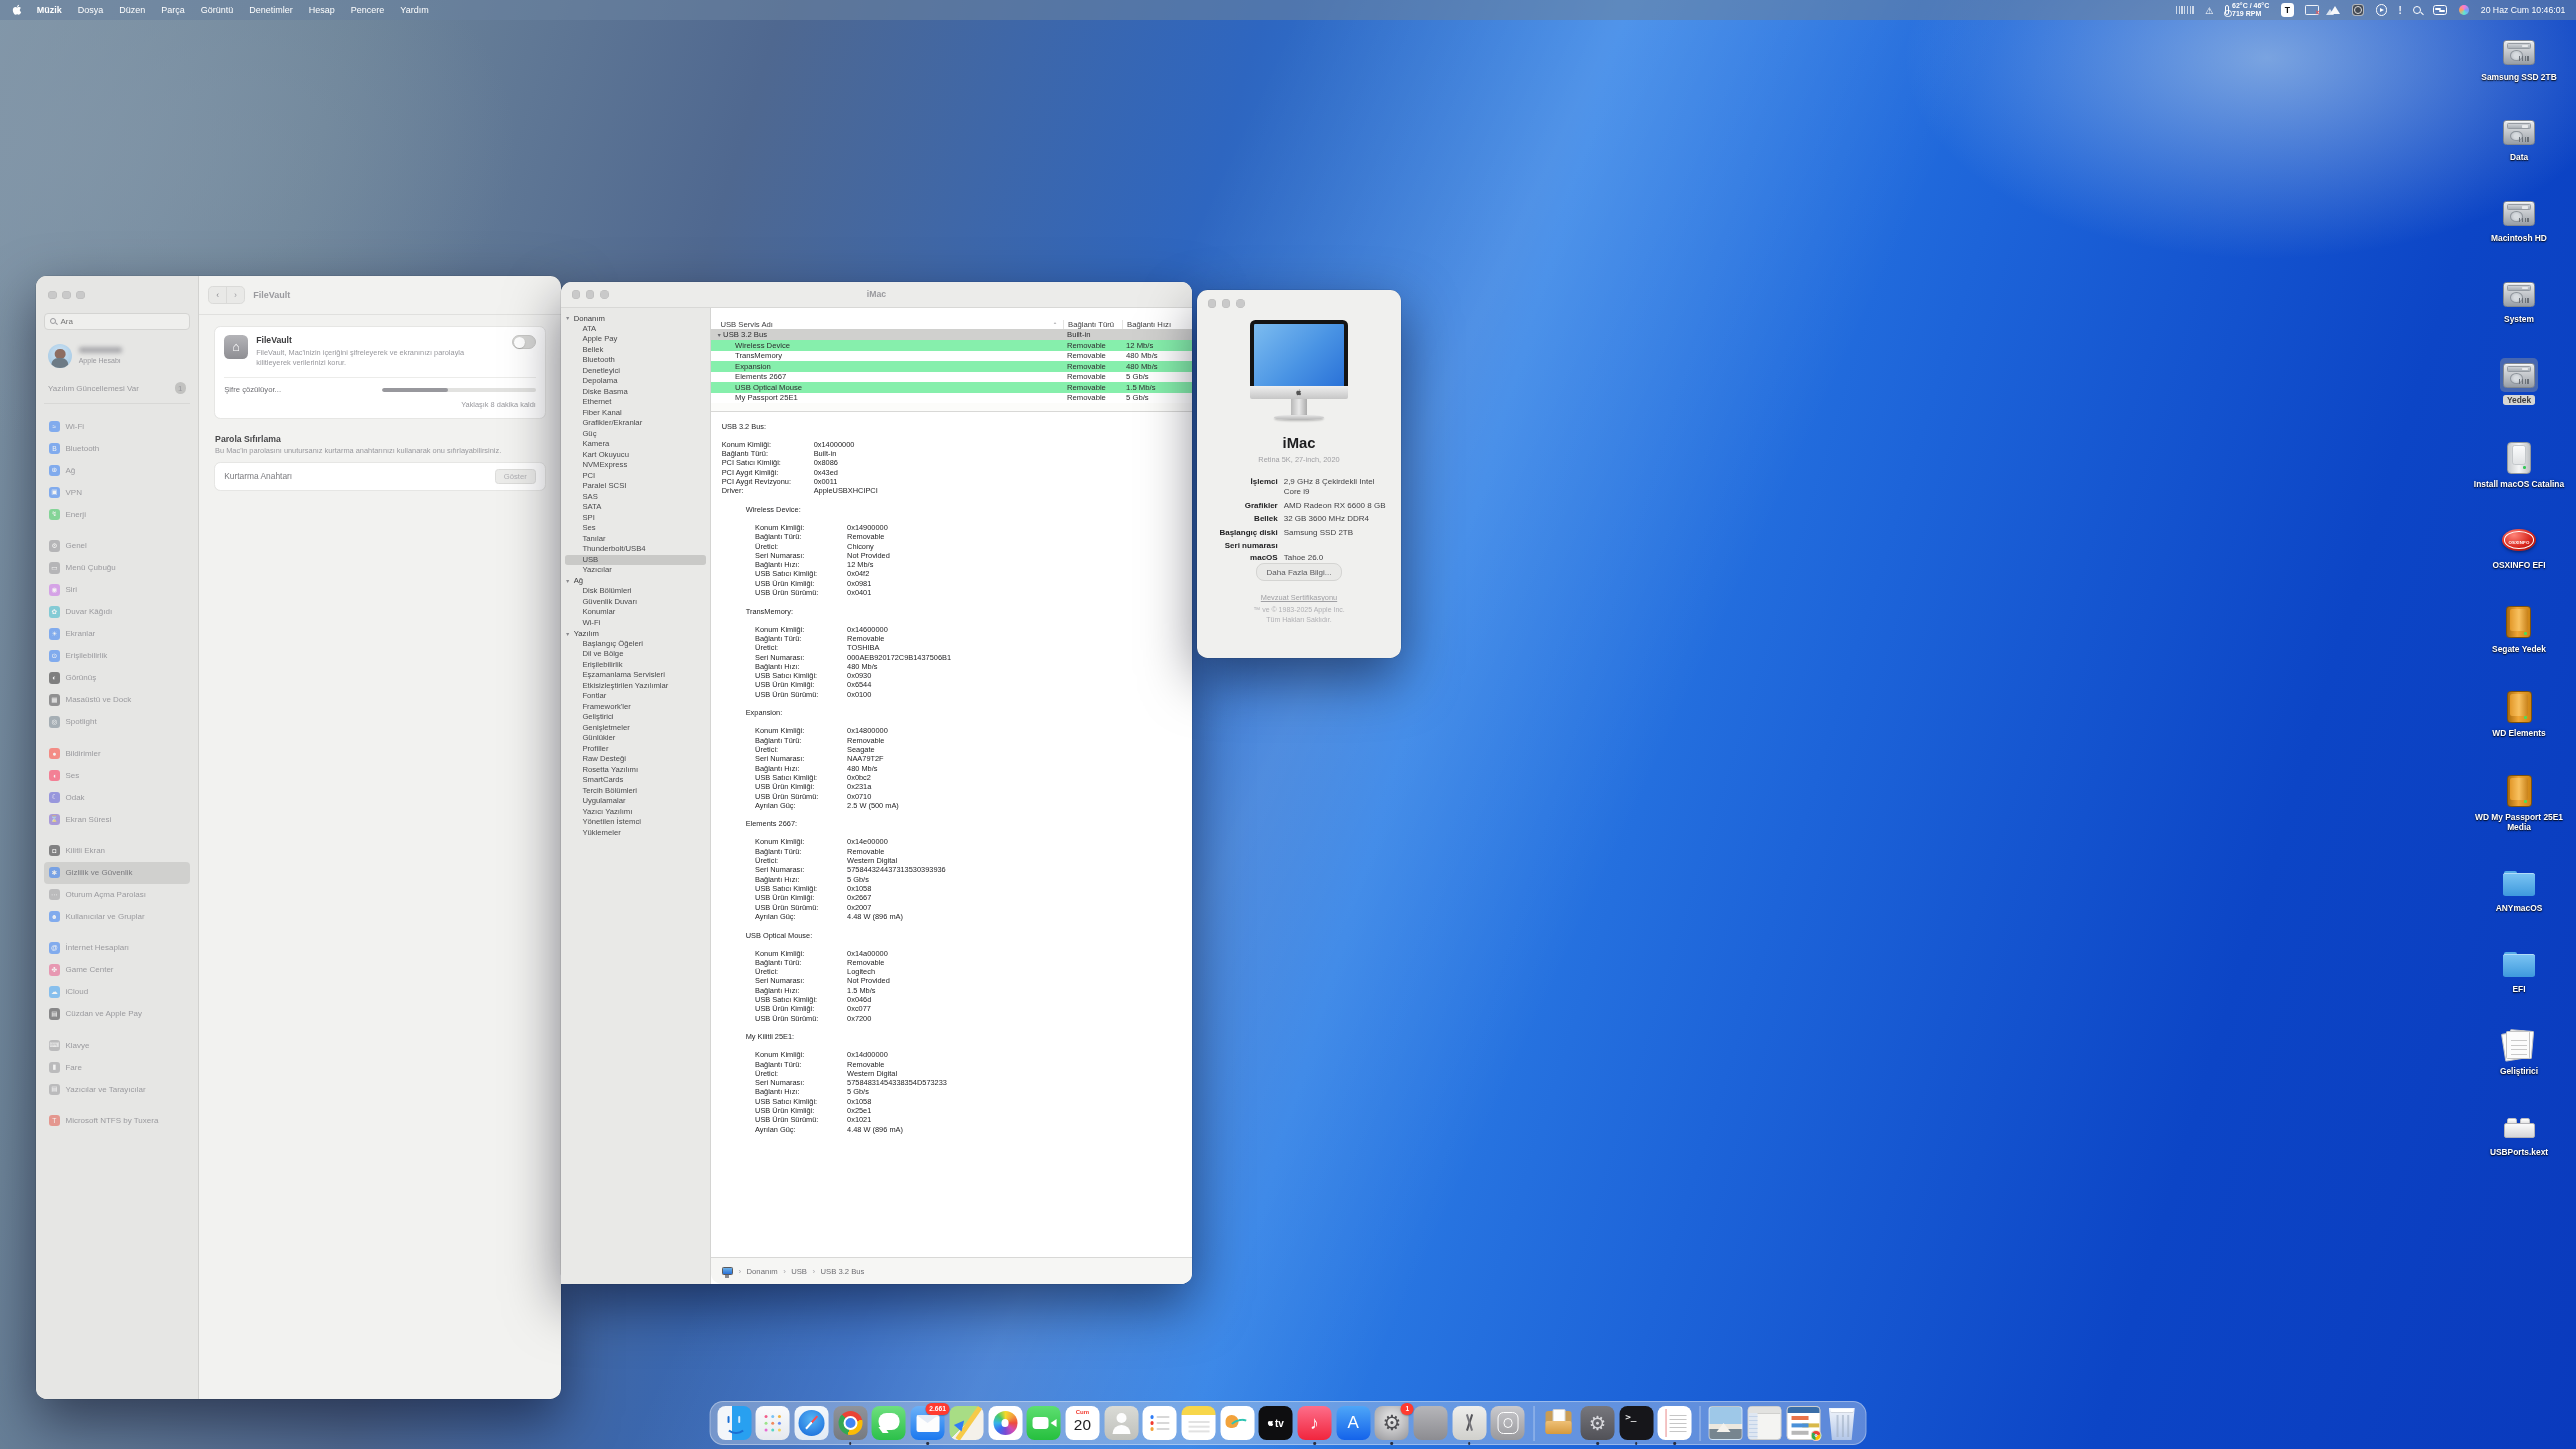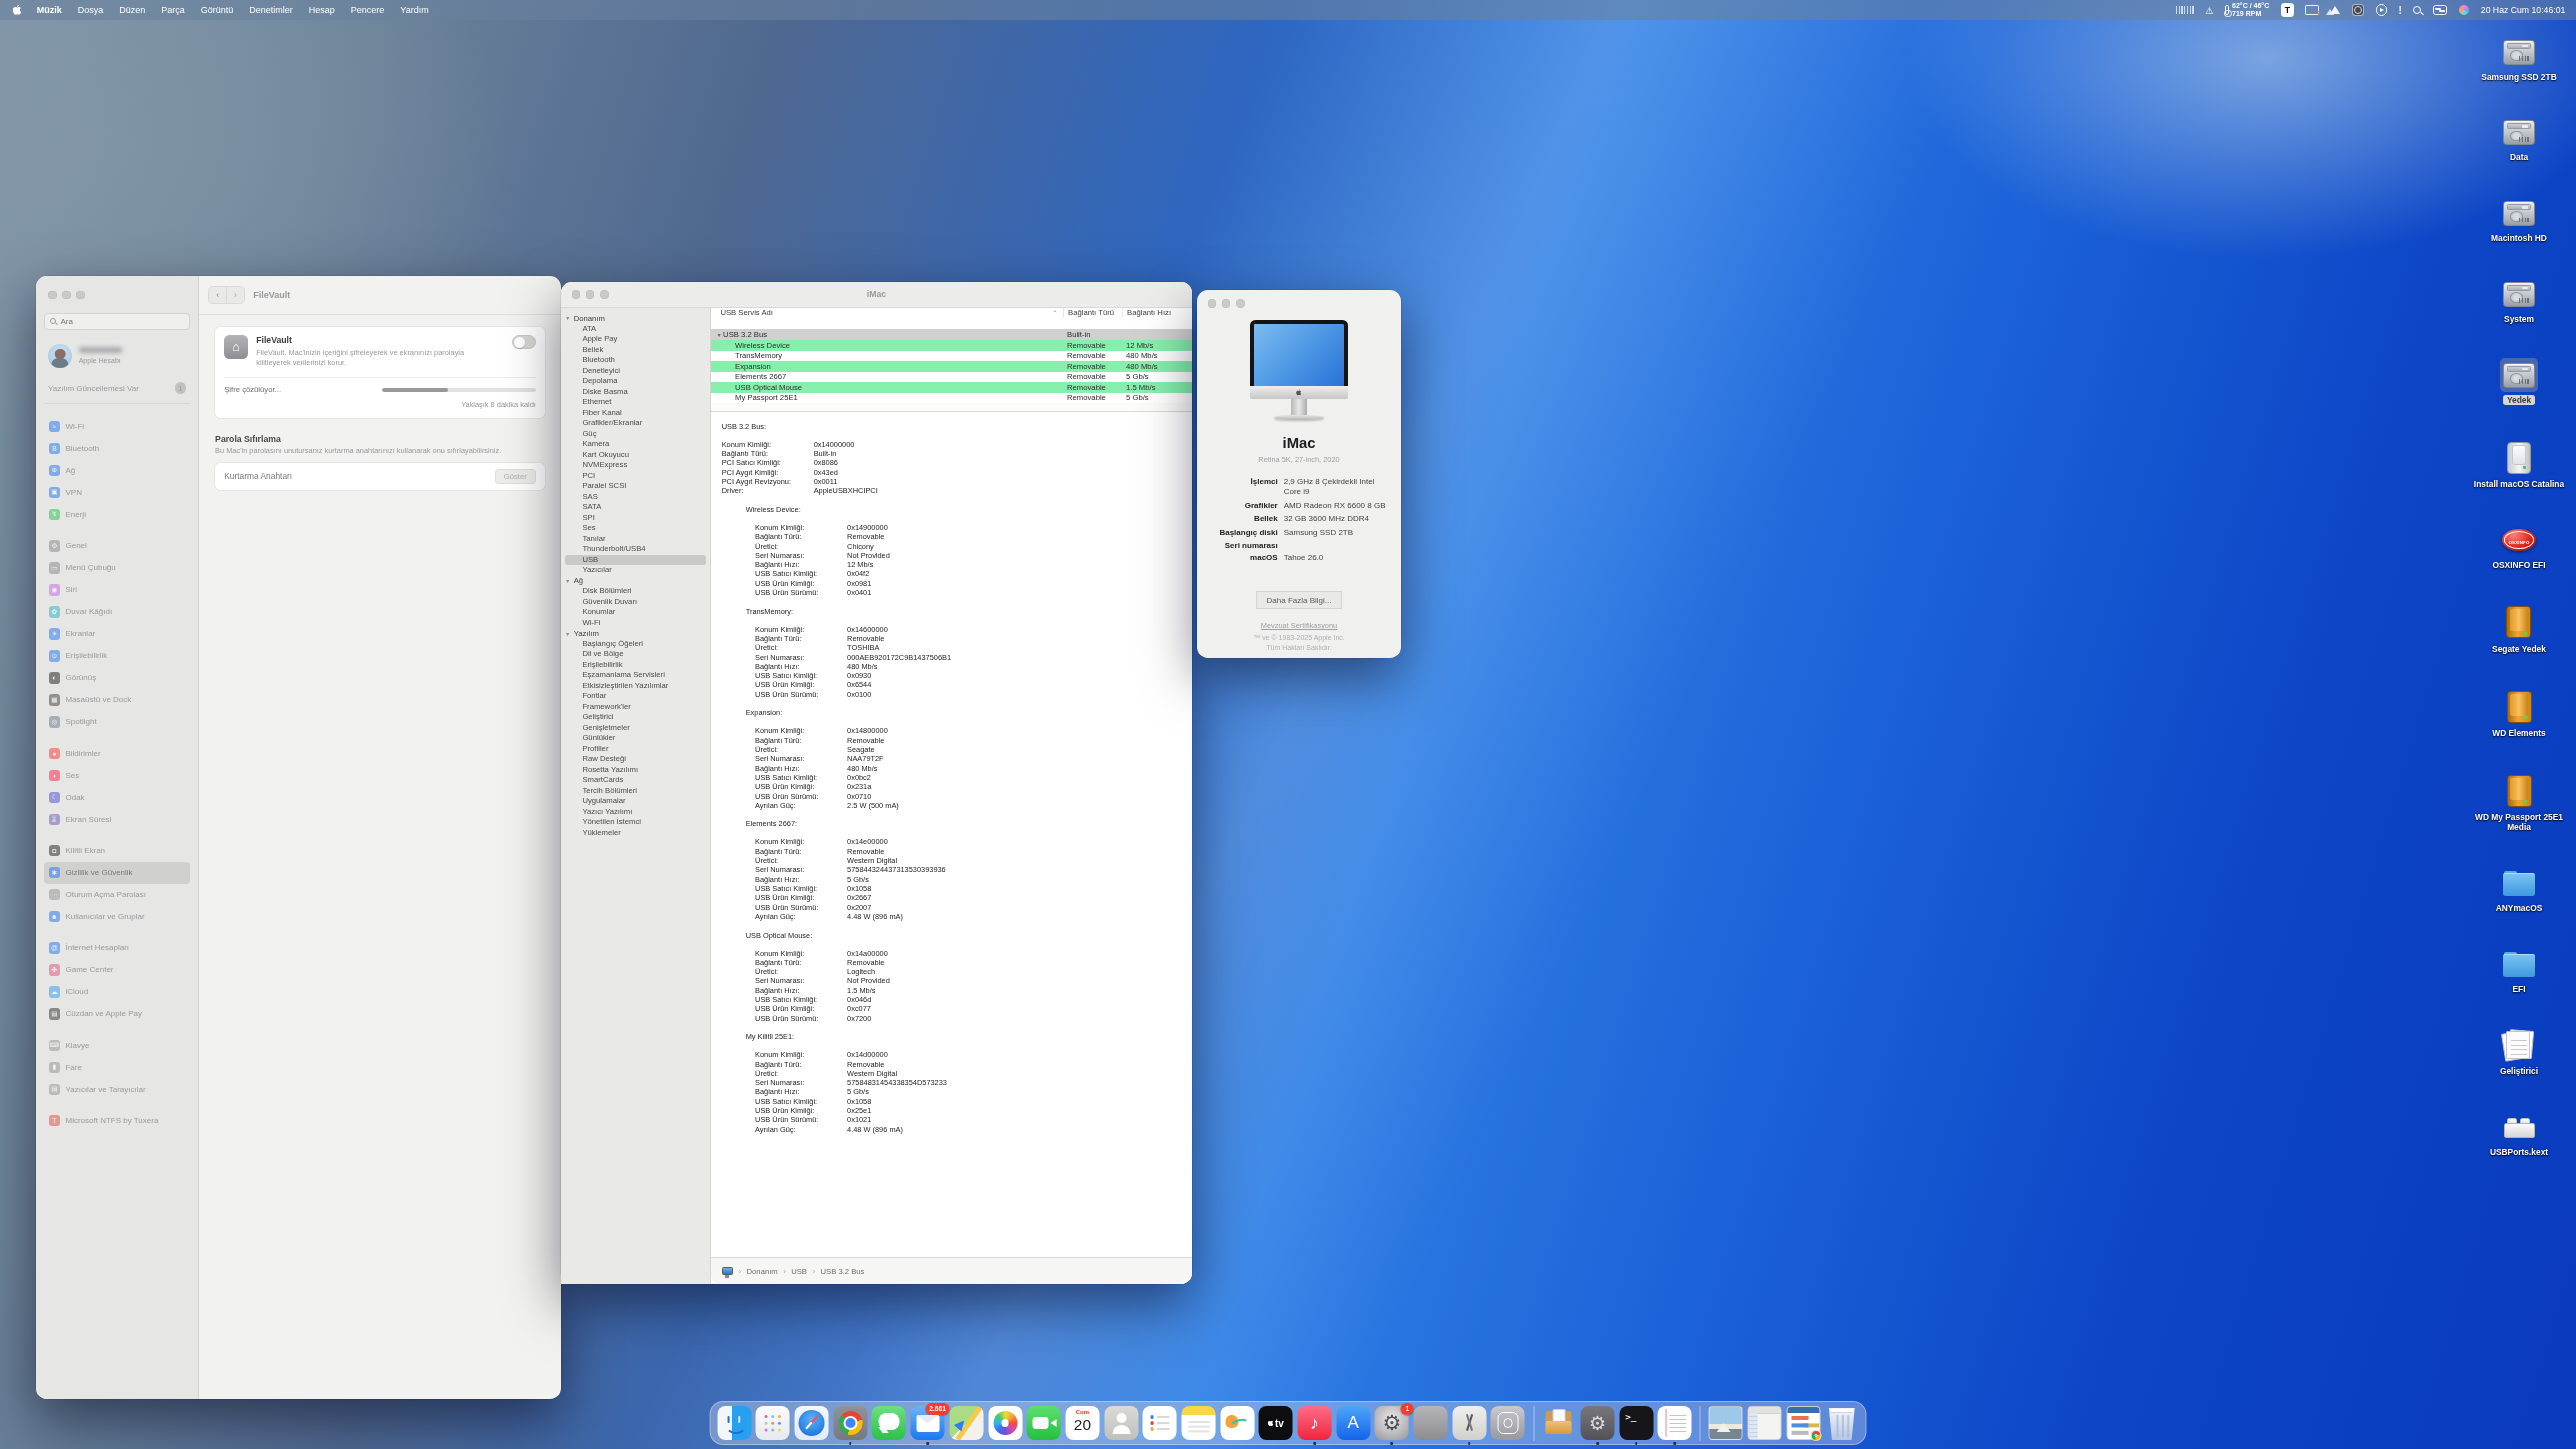--- a/index.html
+++ b/index.html
@@ -107,21 +107,21 @@
   #sysinfo { left:561px; top:282px; width:631px; height:1002px; background:#fff; display:flex; flex-direction:column; }
   .si-titlebar { height:25.5px; display:flex; align-items:center; padding:0 10.7px; background:#ececea; border-bottom:0.7px solid #d8d8d6; border-radius:10.7px 10.7px 0 0; position:relative; }
   .si-title { position:absolute; left:0; right:0; text-align:center; font-size:8.7px; font-weight:700; color:#9a9a9e; }
   .si-body { flex:1; display:flex; min-height:0; }
   .si-side { width:150px; background:#e9e9e7; border-right:0.7px solid #d4d4d2; padding:5.4px 4px; overflow:hidden; font-size:7.7px; color:#4a4a4c; }
   .tree-h { display:flex; gap:3.4px; align-items:center; height:10.7px; color:#3c3c3e; }
   .tree-h i { font-style:normal; font-size:5.4px; color:#8a8a8e; }
   .tree-i { height:10.5px; line-height:10.5px; padding-left:17.4px; border-radius:2.7px; white-space:nowrap; }
   .tree-i.selected { background:#c9c9c7; }
   .si-content { flex:1; display:flex; flex-direction:column; min-width:0; }
-  .si-thead { display:flex; height:22px; align-items:flex-start; border-bottom:0.7px solid #d0d0ce; font-size:7.7px; color:#3c3c3e; font-weight:400; }
+  .si-thead { display:flex; height:22px; align-items:flex-end; border-bottom:0.7px solid #d0d0ce; font-size:7.7px; color:#3c3c3e; font-weight:400; }
   .si-thead .c1 { width:352px; padding-left:9.4px; display:flex; align-items:center; }
   .si-thead .c1 i { margin-left:auto; margin-right:5.4px; font-style:normal; color:#8a8a8e; font-size:6px; }
   .si-thead .c2 { width:59px; border-left:0.7px solid #e4e4e2; padding-left:4px; }
   .si-thead .c3 { flex:1; border-left:0.7px solid #e4e4e2; padding-left:4px; }
   .si-trow { display:flex; height:10.5px; align-items:center; font-size:7.7px; color:#2c2c2e; }
   .si-trow.stripe { background:#86efac; }
   .si-trow.selected { background:#d0d0ce; }
   .si-trow .c1 { width:352px; display:flex; align-items:center; }
   .si-trow .c1 .car { width:6.7px; margin-left:5.4px; font-size:5.4px; color:#6a6a6e; }
   .si-trow .c1.lv1 { padding-left:24px; }
@@ -148,21 +148,21 @@
   .imac-chin svg { width:5.4px; height:6.7px; fill:#555; }
   .imac-neck { width:16px; height:16px; background:linear-gradient(90deg,#b8b8b8,#e8e8e8 50%,#ababab); }
   .imac-base { width:50px; height:4.7px; border-radius:50%/80%; background:linear-gradient(180deg,#e6e6e6,#b4b4b4); box-shadow:0 1.3px 2px rgba(0,0,0,.2); }
   .ab-name { text-align:center; font-size:14.8px; font-weight:700; color:#1d1d1f; margin-top:14.8px; }
   .ab-sub { text-align:center; font-size:7.4px; color:#a0a0a4; margin-top:4px; }
   .ab-specs { margin-top:13.4px; display:flex; flex-direction:column; gap:3.4px; }
   .spec-row { display:flex; gap:6px; }
   .spec-l { width:70px; flex:none; text-align:right; font-size:8px; color:#1d1d1f; font-weight:700; }
   .spec-v { flex:1; font-size:8px; color:#424245; line-height:1.25; }
   .blur-bar { width:62px; height:6.7px; border-radius:2px; background:#aeaeb2; filter:blur(2.3px); margin-top:1.3px; }
-  .ab-btn { display:block; margin:28px auto 0; background:#e9e9e7; border:0.7px solid #d4d4d2; border-radius:0; font-size:8px; color:#5a5a5e; padding:3.4px 9.4px; font-family:inherit; }
+  .ab-btn { display:block; margin:0 auto 0; background:#e9e9e7; border:0.7px solid #d4d4d2; border-radius:8px; font-size:8px; color:#5a5a5e; padding:3.4px 9.4px; font-family:inherit; }
   .ab-link { text-align:center; font-size:7.4px; color:#a0a0a4; text-decoration:underline; margin-top:12px; }
   .ab-copy { text-align:center; font-size:7px; color:#b0b0b4; margin-top:2.7px; line-height:1.4; }
 
   
   #desk-icons { position:absolute; top:35px; right:4px; width:106px; display:flex; flex-direction:column; align-items:center; gap:34px; }
   .dt-item { display:flex; flex-direction:column; align-items:center; }
   .dt-wrap { padding:2.7px; border-radius:4.7px; display:flex; align-items:center; justify-content:center; min-height:34px; }
   .dt-item.selected .dt-wrap { background:rgba(130,140,155,.5); }
   .dt-label { margin-top:2.7px; font-size:8.4px; font-weight:700; color:#fff; text-align:center; line-height:1.2; max-width:101px; text-shadow:0 0.7px 1.3px rgba(0,0,0,.85),0 0 2.7px rgba(0,0,0,.4); }
   .dt-item.selected .dt-label { background:#d6d6d4; color:#3c3c3e; text-shadow:none; border-radius:2.7px; padding:0 4px; }

